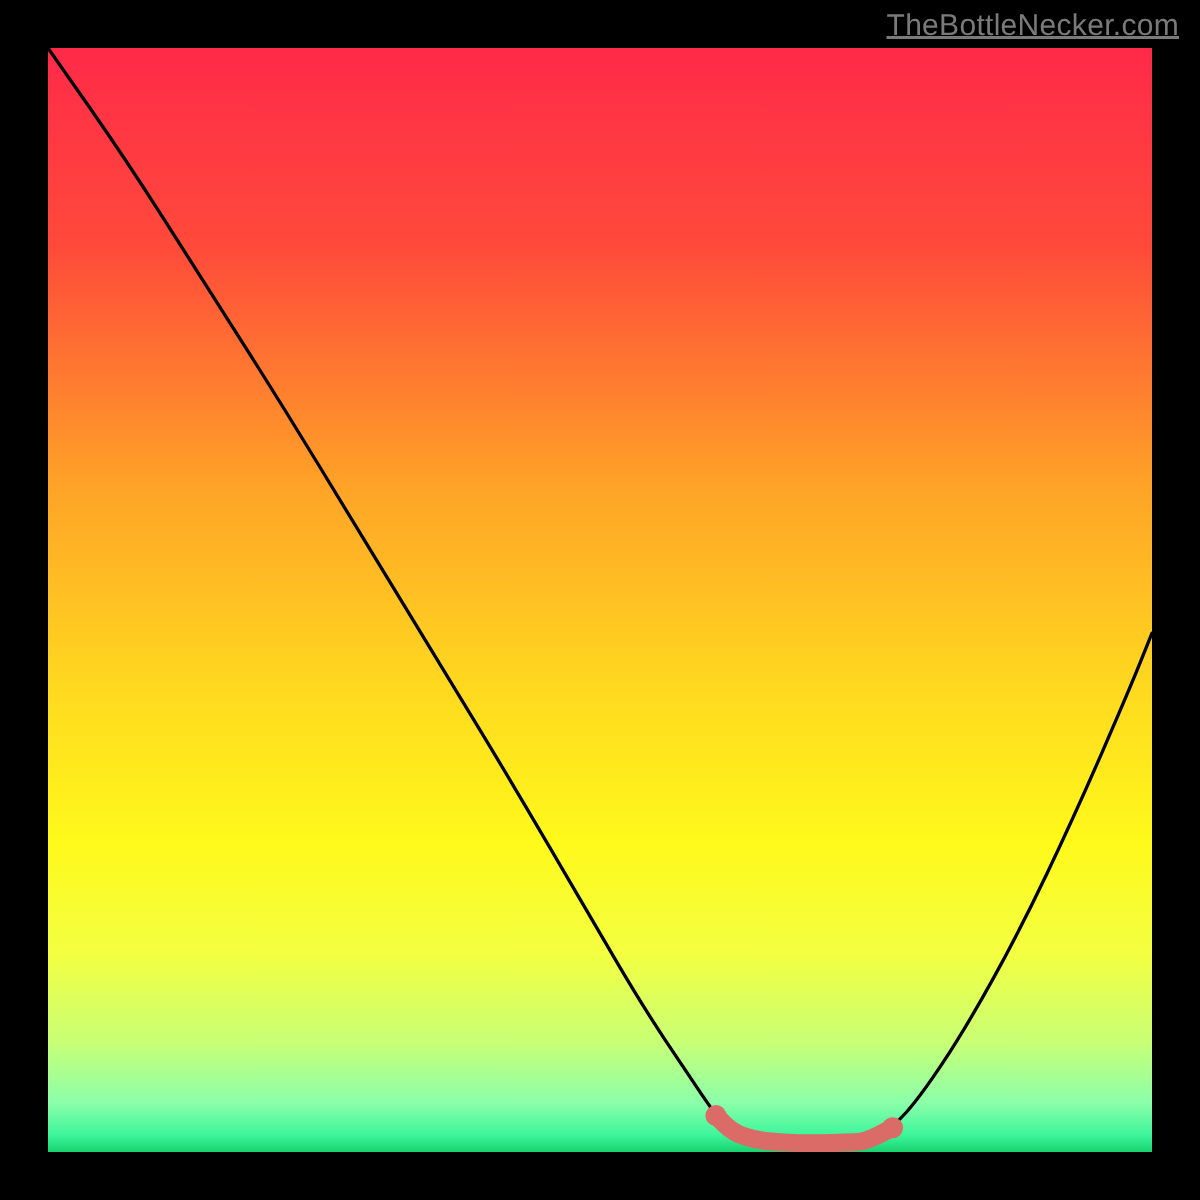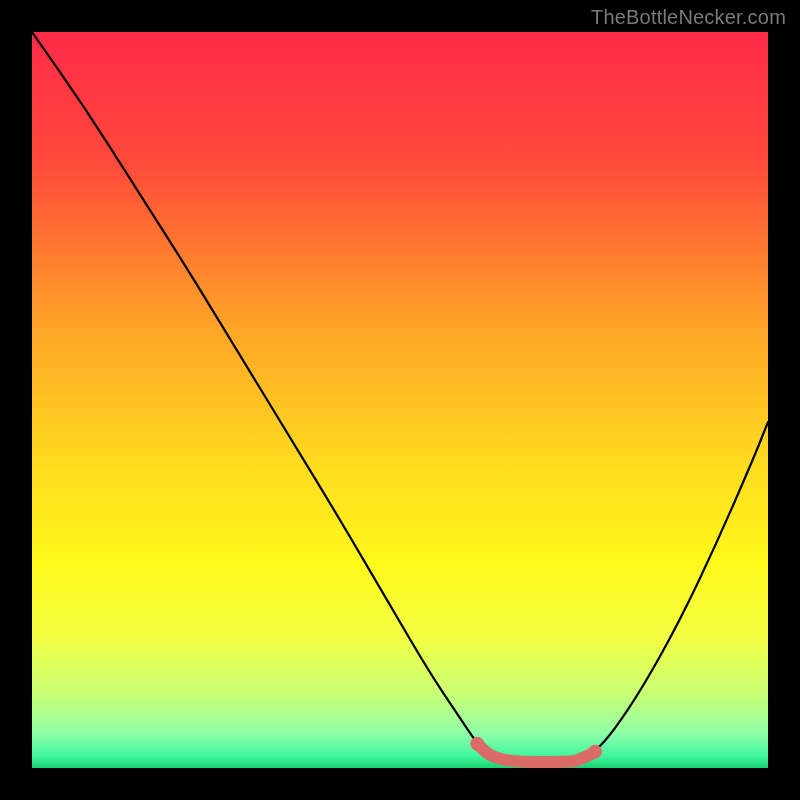--- a/index.html
+++ b/index.html
@@ -31,20 +31,21 @@
   }
   .watermark {
     position: absolute;
     top: 6px;
     right: 14px;
     color: #7a7a7a;
     font-size: 20px;
     font-weight: 500;
     letter-spacing: 0.2px;
     user-select: none;
+    text-decoration: underline;
   }
 </style>
 </head>
 <body>
 
 <div class="frame">
 
   <div class="watermark">TheBottleNecker.com</div>
 
   <div class="plot-area">

